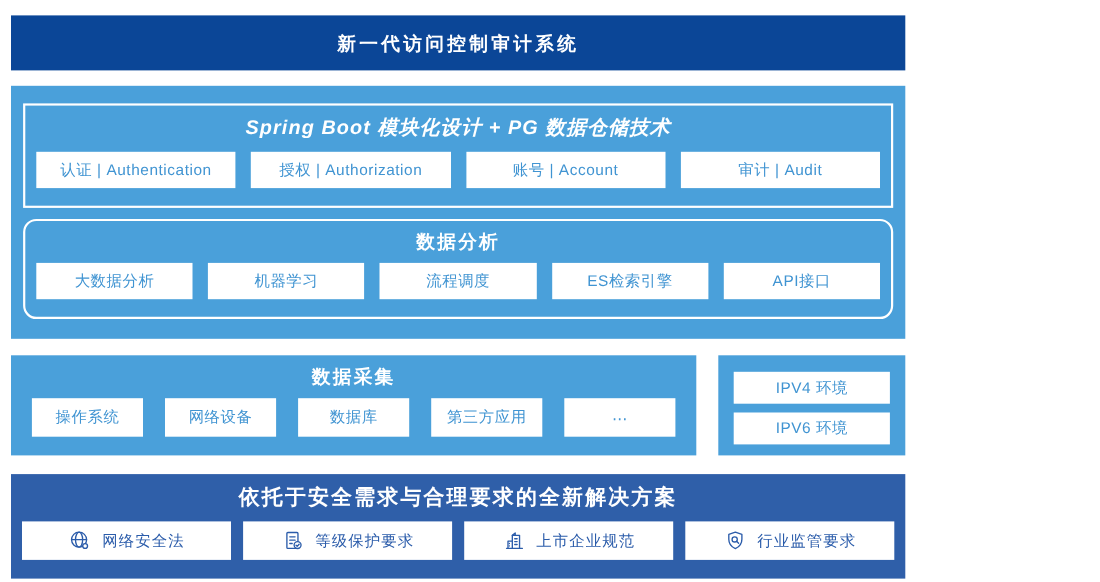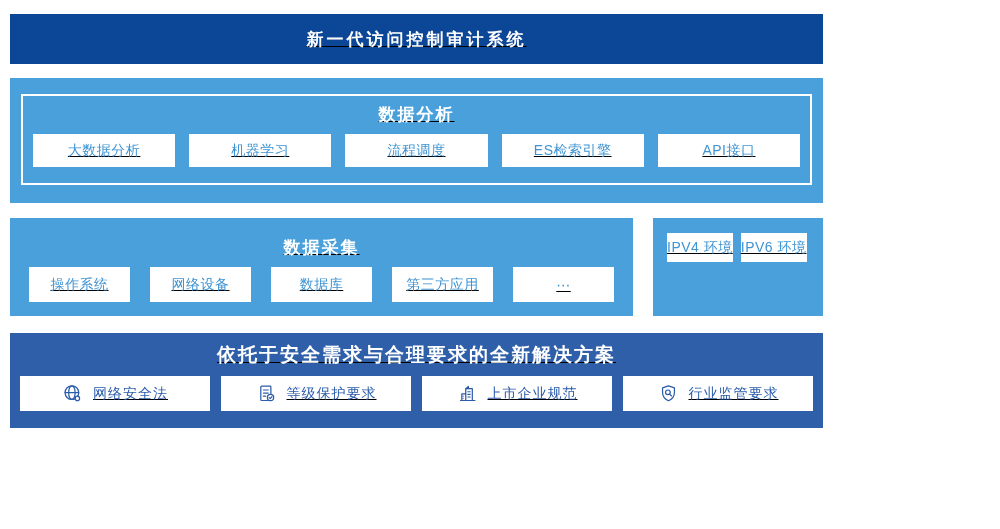--- a/index.html
+++ b/index.html
@@ -8,21 +8,21 @@
     --solution-bg:#2f5fa9;
     --box-text:#4094d2;
     --solution-text:#2b5caa;
   }
   *{box-sizing:border-box;}
   html,body{margin:0;padding:0;}
   body{
     width:1000px;height:529px;overflow:hidden;background:#ffffff;
     font-family:"Liberation Sans",sans-serif;
   }
-  .page{width:833px;height:529px;padding:14px 10px;text-decoration:underline;}
+  .page{width:833px;height:529px;padding:14px 10px;}
 
   
   .banner{
     height:50px;background:var(--banner-bg,#0b4697);color:#fff;
     display:flex;align-items:center;justify-content:center;
     font-size:17px;font-weight:bold;letter-spacing:3px;
   }
 
   
   .arch{margin-top:14px;background:var(--section-bg,#4aa0da);padding:16px 11px 18px;}
@@ -35,26 +35,26 @@
   .frame-title.plain{font-style:normal;font-size:17px;letter-spacing:2px;line-height:20px;margin-bottom:9px;}
   .box-row{display:flex;gap:14px;}
   .wbox{
     flex:1;background:#ffffff;height:33px;
     display:flex;align-items:center;justify-content:center;
     color:var(--box-text,#4094d2);font-size:14px;letter-spacing:0.5px;white-space:nowrap;
   }
 
   
   .mid-row{display:flex;gap:20px;margin-top:15px;align-items:stretch;}
-  .collection{flex:1;background:var(--section-bg,#4aa0da);padding:20px 19px 14px;}
+  .collection{flex:1;background:var(--section-bg,#4aa0da);padding:10px 19px 14px;}
   .collection .box-row{gap:20px;}
   .collection .wbox{height:35px;}
   .env{
     width:170px;background:var(--section-bg,#4aa0da);
-    padding:15px 14px 10px;display:flex;flex-direction:row;gap:8px;
+    padding:15px 14px 10px;display:flex;flex-direction:column;gap:8px;
   }
   .env .wbox{flex:none;height:29px;}
 
   
   .solution{margin-top:17px;background:var(--solution-bg,#2f5fa9);padding:11px 10px 17px;}
   .sol-title{
     color:#fff;text-align:center;font-size:19px;font-weight:bold;
     letter-spacing:2px;line-height:21px;margin-bottom:11px;
   }
   .sol-row{display:flex;gap:11px;}
@@ -71,20 +71,29 @@
 <body>
 
 <div class="page">
 
   <div class="banner">
     <span>新一代访问控制审计系统</span>
   </div>
 
   <div class="arch">
 
+    <div class="frame">
+      <div class="frame-title">Spring Boot 模块化设计 + PG 数据仓储技术</div>
+      <div class="box-row">
+        <div class="wbox">认证 | Authentication</div>
+        <div class="wbox">授权 | Authorization</div>
+        <div class="wbox">账号 | Account</div>
+        <div class="wbox">审计 | Audit</div>
+      </div>
+    </div>
 
     <div class="frame">
       <div class="frame-title plain">数据分析</div>
       <div class="box-row">
         <div class="wbox">大数据分析</div>
         <div class="wbox">机器学习</div>
         <div class="wbox">流程调度</div>
         <div class="wbox">ES检索引擎</div>
         <div class="wbox">API接口</div>
       </div>

